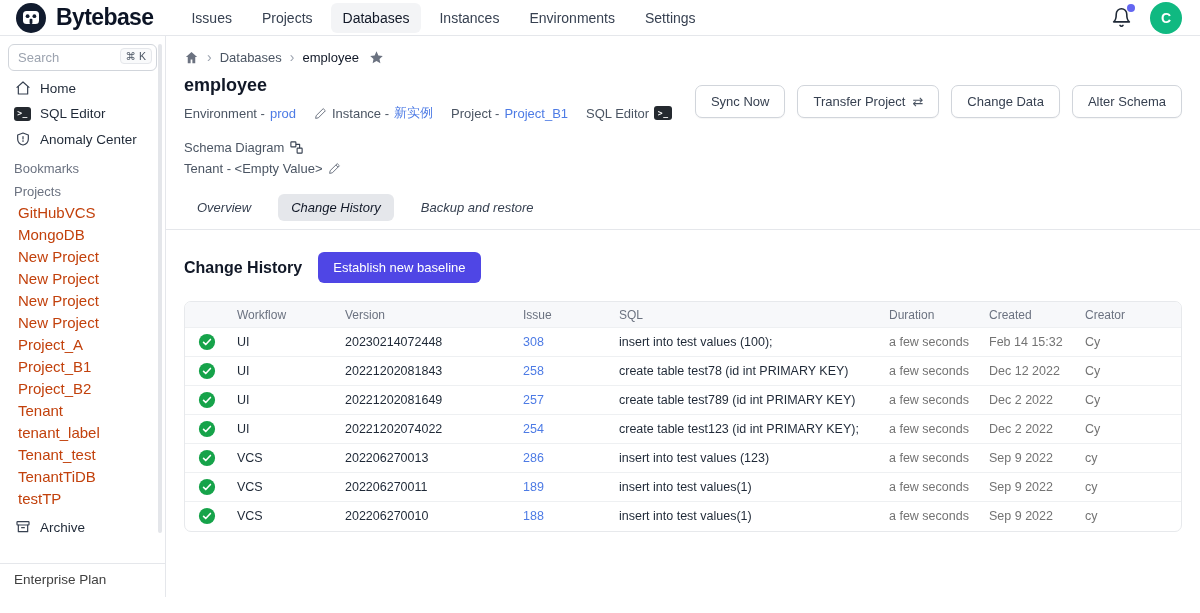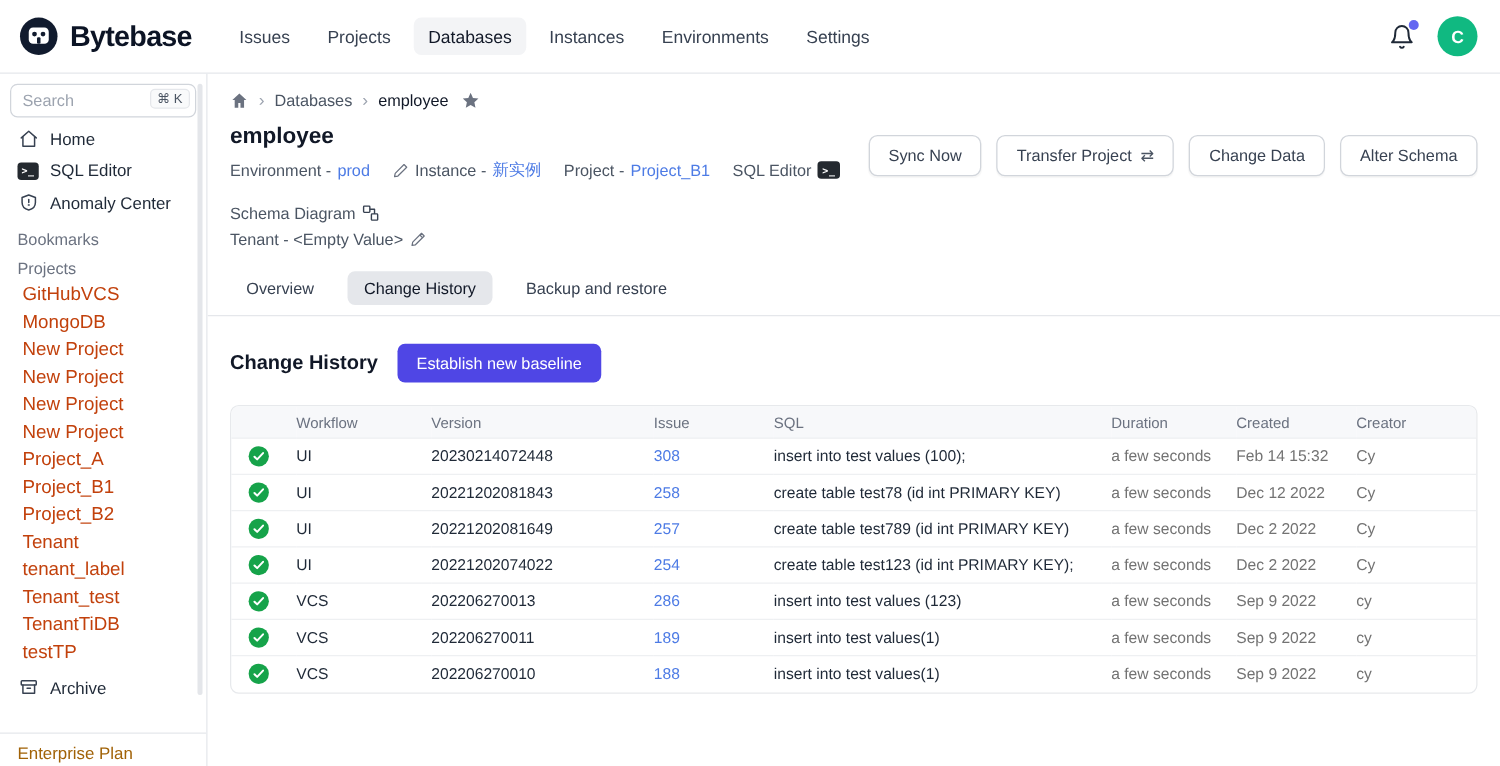--- a/index.html
+++ b/index.html
@@ -4,21 +4,21 @@
 <style>
   :root{
     --accent:#4f46e5; --link:#4d7be5; --success:#16a34a;
     --avatar-bg:#10b981; --notification-dot:#6366f1;
   }
   *{box-sizing:border-box; margin:0; padding:0;}
   html,body{width:1200px;height:613px;overflow:hidden;background:#fff;}
   body{font-family:"Liberation Sans","DejaVu Sans",sans-serif;color:#1f2937;}
 
   
-  .navbar{height:59px;display:flex;align-items:center;padding:0 18px 0 14px;border-bottom:1px solid #e5e7eb;gap:8px;}
+  .navbar{height:36px;display:flex;align-items:center;padding:0 18px 0 14px;border-bottom:1px solid #e5e7eb;gap:8px;}
   .brand{display:flex;align-items:center;gap:8px;cursor:pointer;}
   .brand-text{font-size:23px;font-weight:800;color:#0c1425;letter-spacing:-0.6px;}
   .nav-items{display:flex;align-items:center;gap:6px;margin-left:18px;}
   .nav-item{padding:7px 12px;border-radius:6px;font-size:14px;color:#374151;cursor:pointer;white-space:nowrap;}
   .nav-item.active{background:#f3f4f6;color:#111827;}
   .nav-right{margin-left:auto;display:flex;align-items:center;gap:18px;}
   .bell-wrap{position:relative;cursor:pointer;display:flex;}
   .bell-dot{position:absolute;top:-3px;right:-3px;width:8px;height:8px;border-radius:50%;background:var(--notification-dot);}
   .avatar{width:32px;height:32px;border-radius:50%;background:var(--avatar-bg);color:#fff;display:flex;align-items:center;justify-content:center;font-size:14px;font-weight:700;cursor:pointer;}
 
@@ -30,21 +30,21 @@
   .search-wrap{position:relative;margin:0 8px 4px;}
   .search-input{width:100%;border:1px solid #d1d5db;border-radius:6px;padding:5px 36px 5px 9px;font-size:13px;color:#374151;outline:none;background:#fff;font-family:inherit;}
   .search-input::placeholder{color:#9ca3af;}
   .kbd{position:absolute;right:5px;top:4px;font-size:10.5px;color:#4b5563;border:1px solid #e5e7eb;background:#f9fafb;border-radius:4px;padding:1px 5px;white-space:nowrap;}
   .side-item{display:flex;align-items:center;gap:9px;padding:5px 14px;font-size:13.5px;color:#1f2937;cursor:pointer;}
   .side-icon{width:17px;display:inline-flex;justify-content:center;align-items:center;}
   .side-label{padding:9px 14px 3px;font-size:13px;color:#6b7280;}
   .side-label.projects{padding-top:5px;}
   .project-item{padding:3px 14px 3px 18px;font-size:15px;color:#c2410c;cursor:pointer;white-space:nowrap;line-height:16px;}
   .side-item.archive{margin-top:4px;}
-  .side-footer{margin-top:auto;border-top:1px solid #e5e7eb;padding:8px 14px 10px;font-size:13.5px;color:#a16207;cursor:pointer;}
+  .side-footer{margin-top:auto;border-top:1px solid #e5e7eb;padding:8px 14px 10px;font-size:13.5px;color:#404040;cursor:pointer;}
   .sidebar-scrollbar{position:absolute;right:3px;top:8px;bottom:64px;width:4px;border-radius:2px;background:#e4e6ea;}
 
   
   .main{flex:1;overflow:hidden;}
   .breadcrumb{display:flex;align-items:center;gap:8px;padding:13px 18px 4px;font-size:13px;color:#4b5563;}
   .crumb{cursor:pointer;}
   .crumb-sep{color:#9ca3af;font-size:14px;}
   .crumb-sep::before{content:"\203A";}
   .crumb-current{color:#111827;}
   .bc-star{display:flex;cursor:pointer;margin-left:2px;}
@@ -53,21 +53,21 @@
   .page-title{font-size:18px;font-weight:700;color:#111827;margin-bottom:8px;}
   .meta-line{display:flex;align-items:center;gap:18px;font-size:13px;color:#4b5563;margin-bottom:6px;flex-wrap:wrap;}
   .meta-item{display:inline-flex;align-items:center;gap:5px;white-space:nowrap;}
   .meta-link{color:var(--link);cursor:pointer;text-decoration:none;}
   .meta-icon{display:inline-flex;align-items:center;}
   .terminal-badge{display:inline-flex;align-items:center;justify-content:center;background:#24292f;color:#fff;border-radius:3px;font-size:8px;font-weight:700;width:18px;height:14px;font-family:"DejaVu Sans Mono",monospace;letter-spacing:.5px;}
   .header-actions{display:flex;gap:12px;margin-top:10px;}
   .action-btn{background:#fff;border:1px solid #d1d5db;border-radius:7px;padding:8px 15px;font-size:13px;color:#374151;display:inline-flex;align-items:center;gap:7px;cursor:pointer;box-shadow:0 1px 1px rgba(0,0,0,.04);font-family:inherit;white-space:nowrap;}
   .btn-icon{font-size:13px;color:#4b5563;line-height:1;}
 
-  .tab-bar{display:flex;gap:14px;padding:10px 18px 8px;border-bottom:1px solid #e5e7eb;margin-top:2px;}
+  .tab-bar{display:flex;gap:14px;padding:10px 18px 8px;border-bottom:1px solid #e5e7eb;margin-top:2px;font-style:italic;}
   .tab{padding:6px 13px;border-radius:6px;font-size:13px;color:#374151;cursor:pointer;}
   .tab.active{background:#e5e7eb;color:#111827;}
 
   .section-head{display:flex;align-items:center;gap:16px;padding:22px 18px 12px;}
   .section-title{font-size:16px;font-weight:700;color:#111827;}
   .baseline-btn{background:var(--accent);color:#fff;border:none;border-radius:6px;padding:8px 15px;font-size:13px;cursor:pointer;font-family:inherit;font-weight:500;}
 
   .table-wrap{margin:6px 18px 0;border:1px solid #e7e9ec;border-radius:7px;overflow:hidden;}
   table{width:100%;border-collapse:collapse;table-layout:fixed;}
   thead tr{background:#f7f8fa;}

